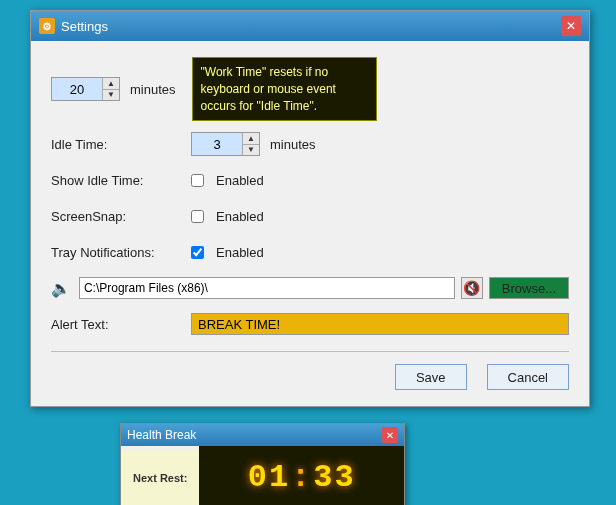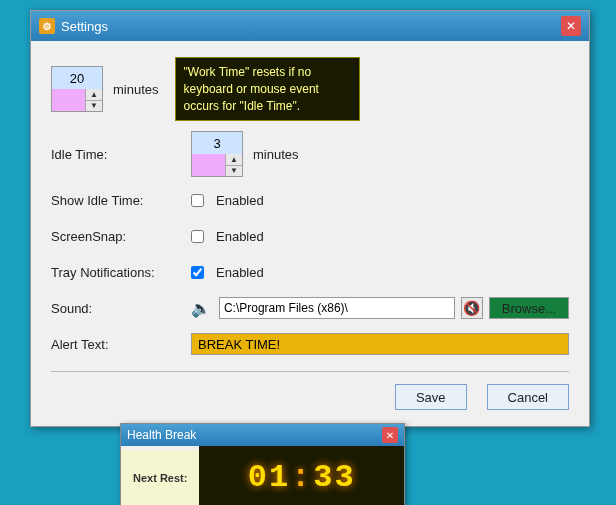--- a/index.html
+++ b/index.html
@@ -92,24 +92,23 @@
 
     .form-control-area {
       display: flex;
       align-items: center;
       gap: 6px;
       flex: 1;
     }
 
     .spinner-group {
       display: flex;
-      align-items: flex-end;
-      border: 1px solid #999;
-      background: #f0abfc;
-      flex-direction: column;
+      align-items: center;
+      border: 1px solid #999;
+      background: #c2410c;
     }
 
     .spinner-input {
       width: 50px;
       height: 22px;
       border: none;
       text-align: center;
       font-size: 13px;
       outline: none;
       background: #cce4ff;
@@ -389,21 +388,20 @@
 
     <div class="form-row">
       <span class="form-label">Tray Notifications:</span>
       <div class="form-control-area checkbox-row">
         <input type="checkbox" class="checkbox-input" checked="" style="">
         <span class="enabled-label">Enabled</span>
       </div>
     </div>
 
     <div class="form-row">
-      <span class="form-label">Sound:</span>
       <div class="form-control-area">
         <span class="sound-icon">🔈</span>
         <input type="text" class="sound-path-input" value="C:\Program Files (x86)\" style="">
         <button class="mute-btn">🔇</button>
         <button class="browse-btn">Browse...</button>
       </div>
     </div>
 
     <div class="form-row">
       <span class="form-label">Alert Text:</span>

